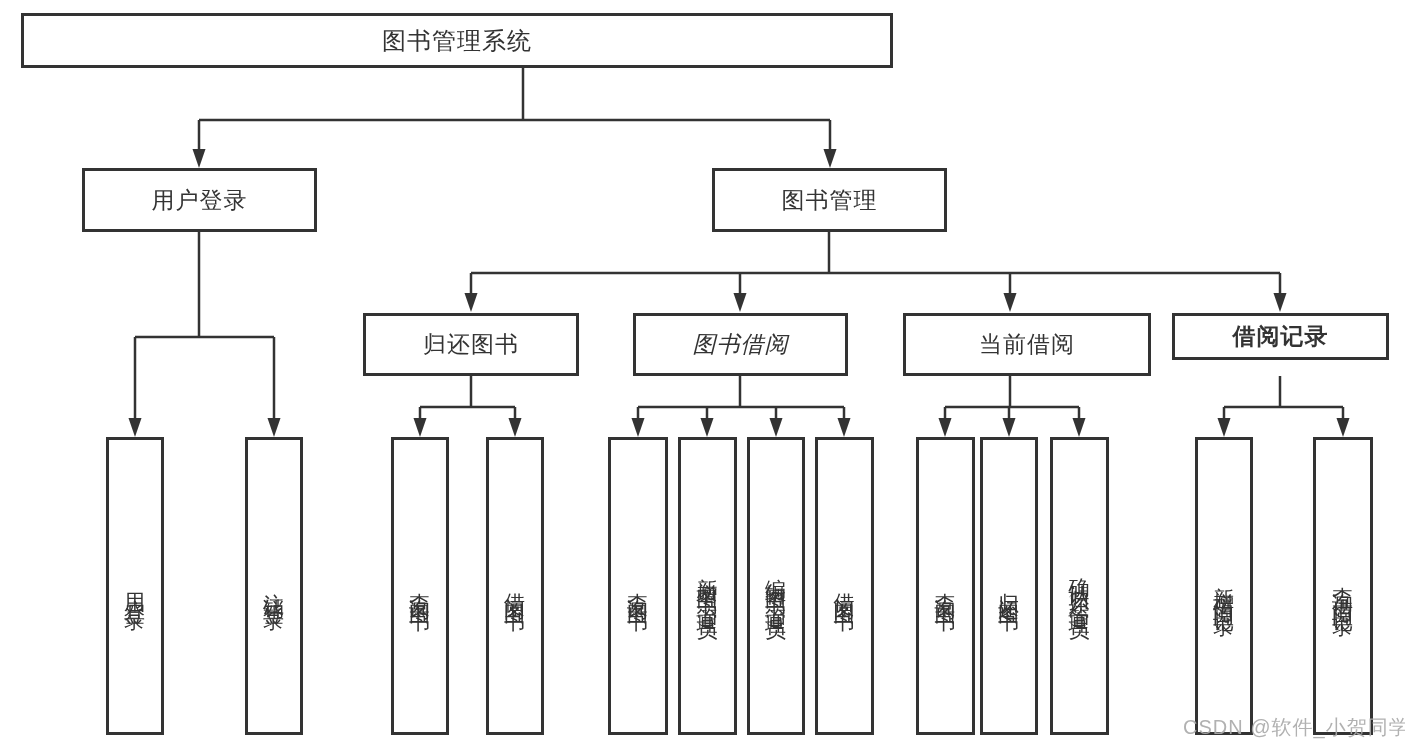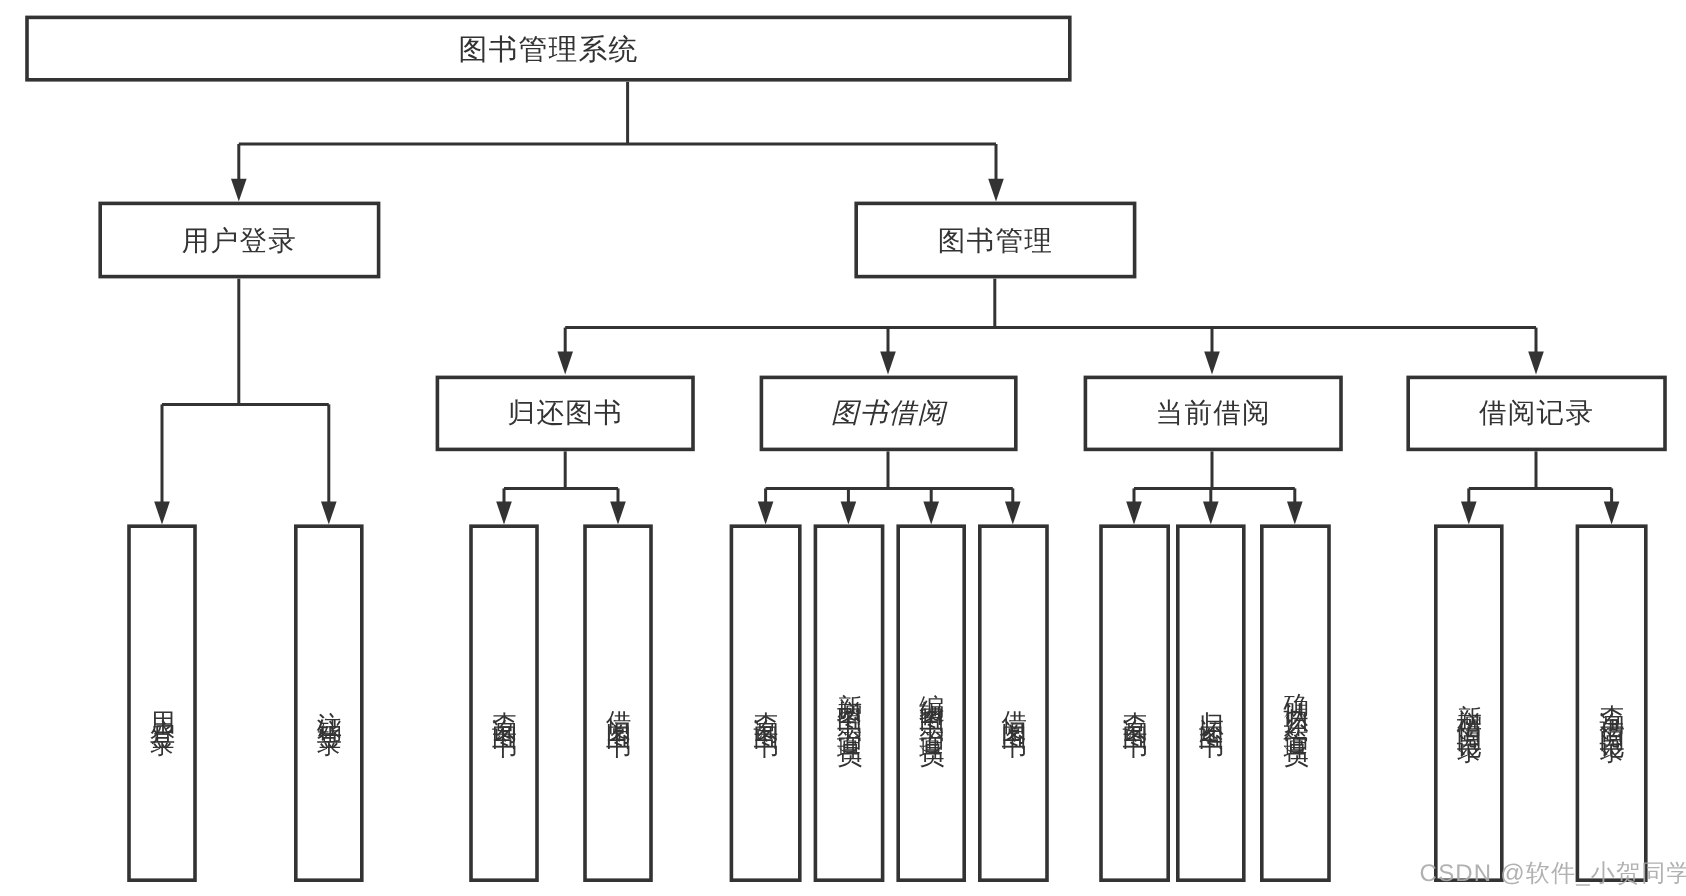--- a/index.html
+++ b/index.html
@@ -134,22 +134,22 @@
     </g>
   </svg>
 
   <div class="box hbox root-box" style="left:21px; top:13px; width:872px; height:55px;">图书管理系统</div>
 
   <div class="box hbox" style="left:82px; top:168px; width:235px; height:64px;">用户登录</div>
   <div class="box hbox" style="left:712px; top:168px; width:235px; height:64px;">图书管理</div>
 
   <div class="box hbox" style="left:363px; top:313px; width:216px; height:63px;">归还图书</div>
   <div class="box hbox" style="left:633px; top:313px; width:215px; height:63px;font-style:italic;">图书借阅</div>
-  <div class="box hbox" style="left:903px; top:313px; width:216px; height:63px;">当前借阅</div>
-  <div class="box hbox" style="left:1172px; top:313px; width:217px; height:63px;">借阅记录</div>
+  <div class="box hbox" style="left:903px; top:313px; width:248px; height:63px;">当前借阅</div>
+  <div class="box hbox" style="left:1172px; top:313px; width:217px; height:47px;font-weight:bold;">借阅记录</div>
 
   <div class="box vbox" style="left:106px; top:437px; width:58px; height:298px;">用户登录</div>
   <div class="box vbox" style="left:245px; top:437px; width:58px; height:298px;">注销登录</div>
 
   <div class="box vbox" style="left:391px; top:437px; width:58px; height:298px;">查询图书</div>
   <div class="box vbox" style="left:486px; top:437px; width:58px; height:298px;">借阅图书</div>
 
   <div class="box vbox" style="left:608px; top:437px; width:60px; height:298px;">查询图书</div>
   <div class="box vbox" style="left:678px; top:437px; width:59px; height:298px;">新增图书（管理员）</div>
   <div class="box vbox" style="left:747px; top:437px; width:58px; height:298px;">编辑图书（管理员）</div>

